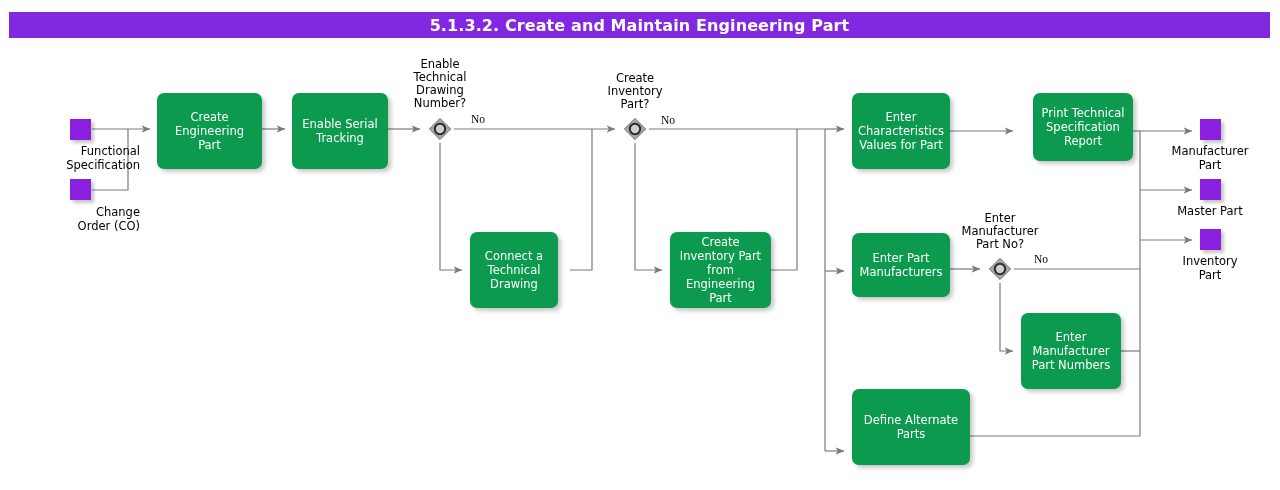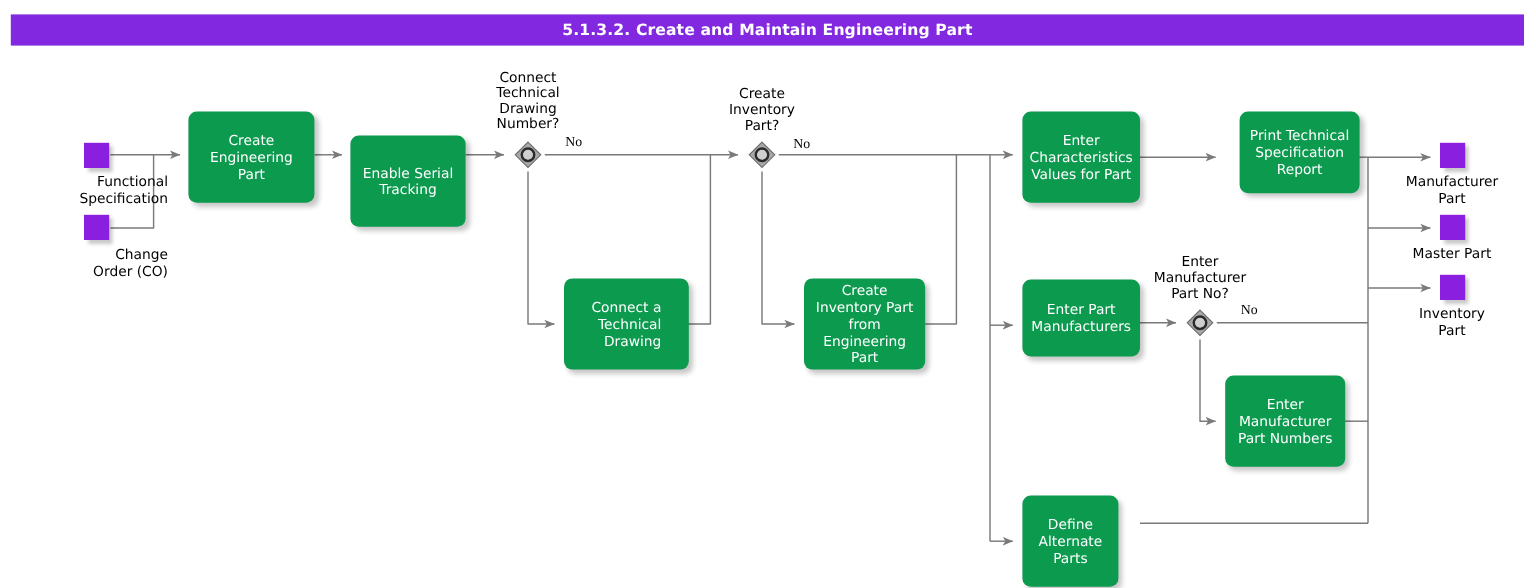--- a/index.html
+++ b/index.html
@@ -20,21 +20,21 @@
     position: absolute;
     left: 9px; top: 12px;
     width: 1261px; height: 26px;
     background: #8228e0;
     display: flex;
     align-items: center;
     justify-content: center;
   }
   #title-bar .title-text {
     color: #ffffff;
-    font-size: 13px;
+    font-size: 16px;
     font-weight: bold;
     font-family: "DejaVu Sans", sans-serif;
     letter-spacing: 0.1px;
     white-space: nowrap;
   }
   
   #canvas {
     position: absolute;
     left: 0; top: 0;
     width: 1280px; height: 490px;
@@ -170,26 +170,26 @@
 
     <div class="dataobj" style="left:70px; top:179px;"></div>
     <div class="obj-label" style="left:20px; top:206px; width:120px;text-align:right;">Change
 Order (CO)</div>
 
     <div class="task" style="left:157px; top:93px; width:105px; height:76px;">
       <span class="task-label">Create
 Engineering Part</span>
     </div>
 
-    <div class="task" style="left:292px; top:93px; width:96px; height:76px;margin-top:20px;">
+    <div class="task" style="left:292px; top:93px; width:96px; height:76px;">
       <span class="task-label">Enable Serial
 Tracking</span>
     </div>
 
-    <div class="task" style="left:470px; top:232px; width:104px; height:76px;text-align:right;">
+    <div class="task" style="left:470px; top:232px; width:88px; height:76px;">
       <span class="task-label">Connect a
 Technical
 Drawing</span>
     </div>
 
     <div class="task" style="left:670px; top:232px; width:101px; height:76px;">
       <span class="task-label">Create
 Inventory Part
 from
 Engineering Part</span>
@@ -211,32 +211,32 @@
       <span class="task-label">Enter Part
 Manufacturers</span>
     </div>
 
     <div class="task" style="left:1021px; top:313px; width:100px; height:76px;">
       <span class="task-label">Enter
 Manufacturer
 Part Numbers</span>
     </div>
 
-    <div class="task" style="left:852px; top:413px; width:80px; height:76px;">
+    <div class="task" style="left:852px; top:389px; width:118px; height:76px;">
       <span class="task-label">Define Alternate
 Parts</span>
     </div>
 
     <div class="gw" style="left:427px; top:116px;">
       <svg width="26" height="26" viewBox="0 0 26 26" xmlns="http://www.w3.org/2000/svg">
         <path d="M13,2.4 L23.6,13 L13,23.6 L2.4,13 Z" fill="#a8a8a8" stroke="#6f6f6f" stroke-width="1"></path>
         <circle cx="13" cy="13" r="5.2" fill="#cfcfcf" stroke="#2b2b2b" stroke-width="2"></circle>
       </svg>
     </div>
-    <div class="gw-label" style="left:390px; top:58px; width:100px;">Connect
+    <div class="gw-label" style="left:390px; top:58px; width:100px;">Enable
 Technical
 Drawing
 Number?</div>
 
     <div class="gw" style="left:622px; top:116px;">
       <svg width="26" height="26" viewBox="0 0 26 26" xmlns="http://www.w3.org/2000/svg">
         <path d="M13,2.4 L23.6,13 L13,23.6 L2.4,13 Z" fill="#a8a8a8" stroke="#6f6f6f" stroke-width="1"></path>
         <circle cx="13" cy="13" r="5.2" fill="#cfcfcf" stroke="#2b2b2b" stroke-width="2"></circle>
       </svg>
     </div>

